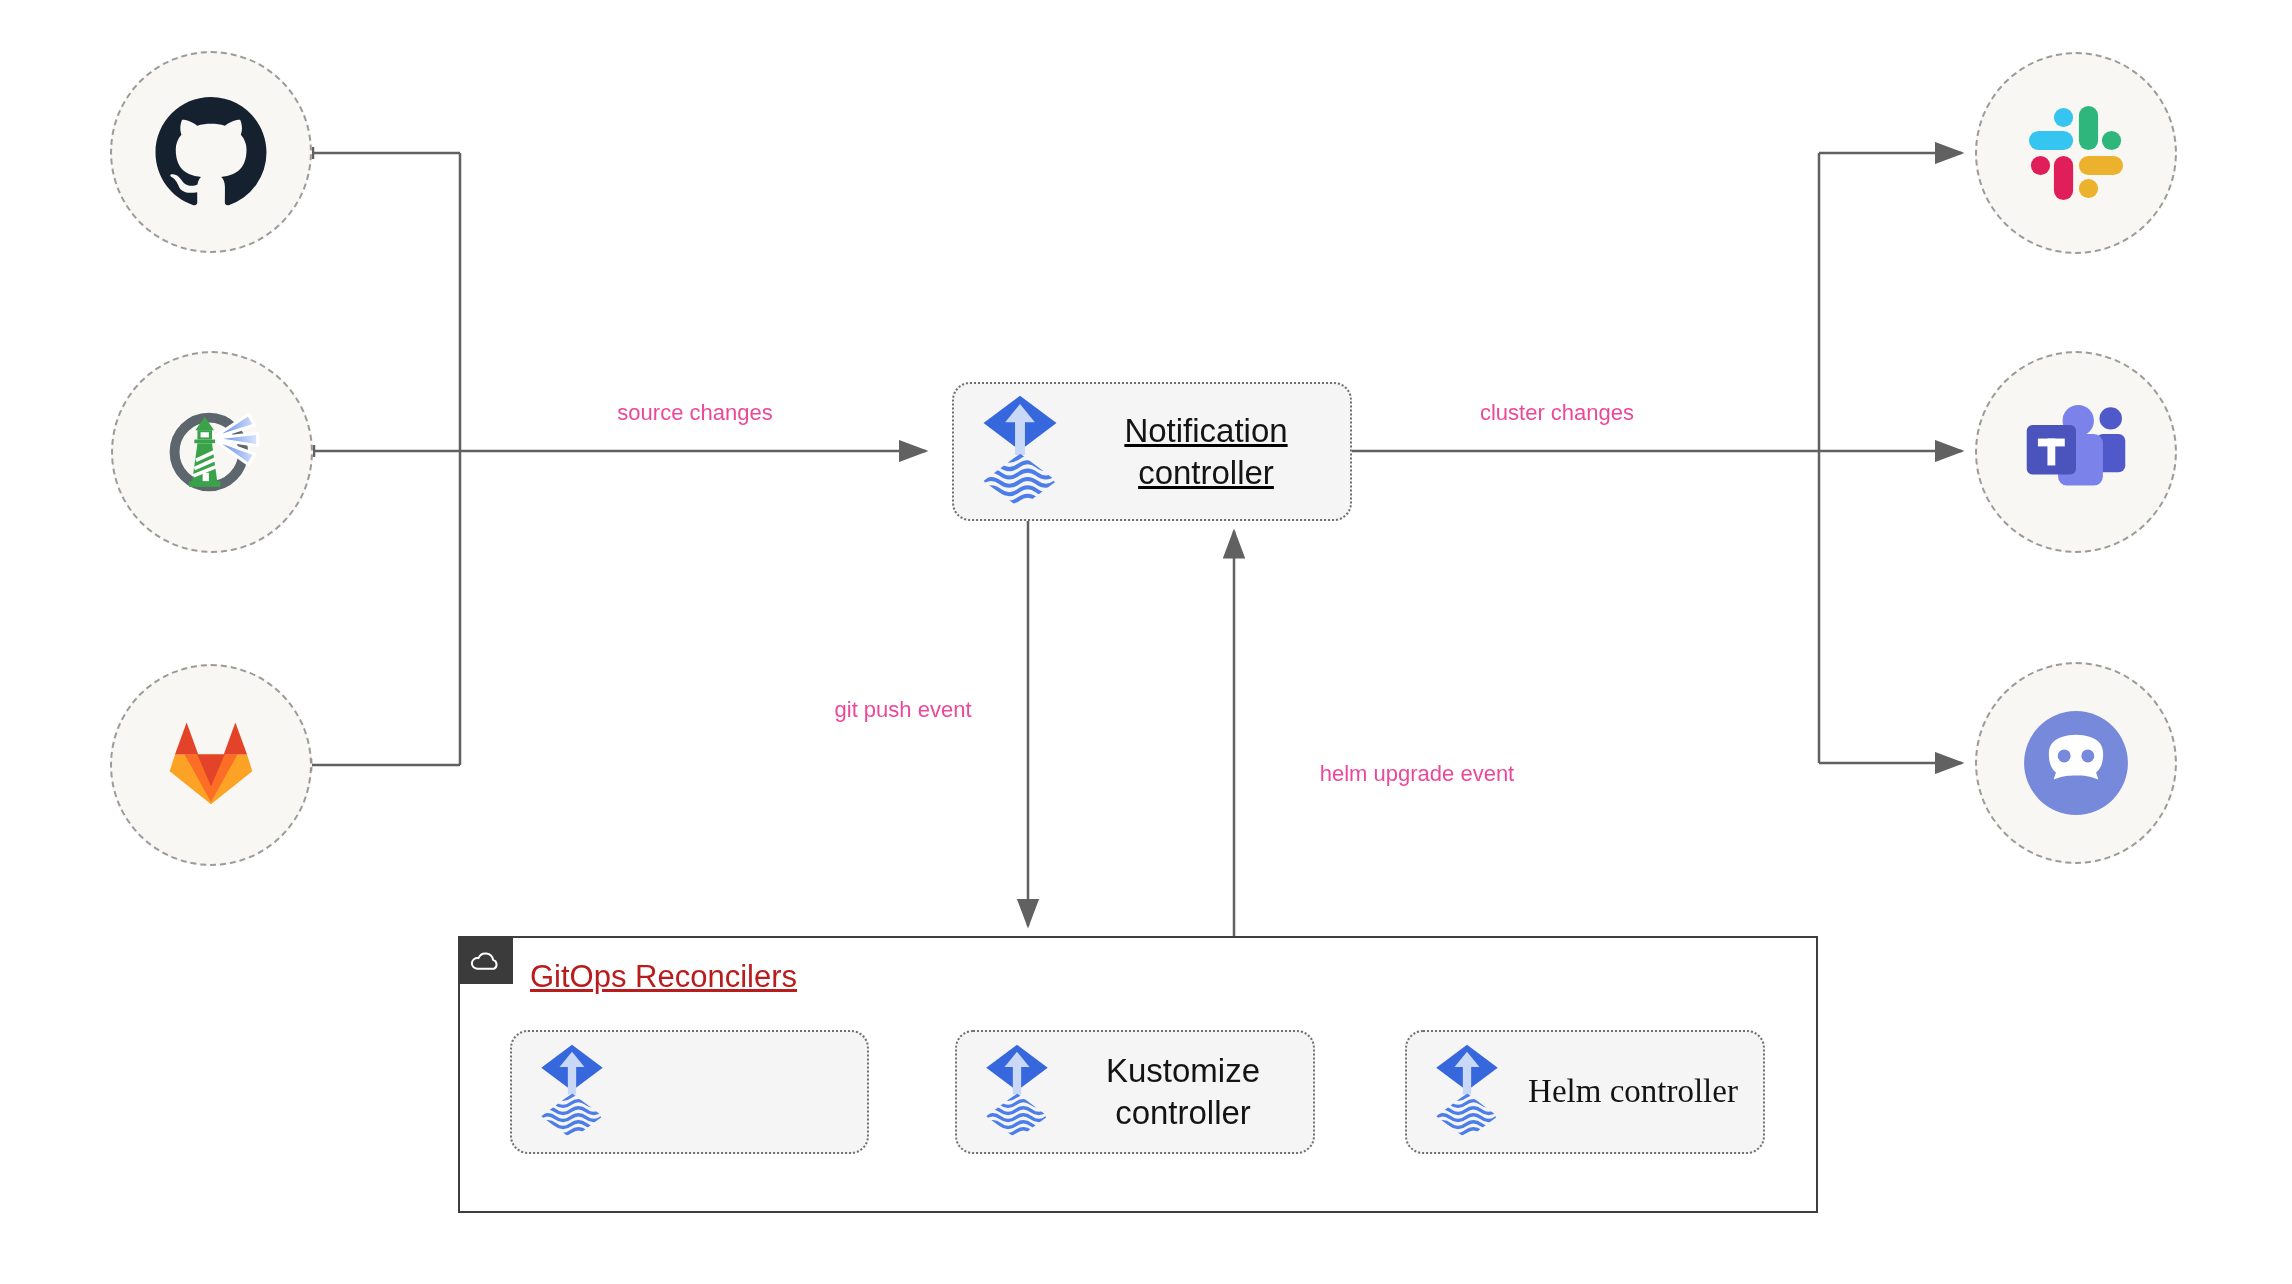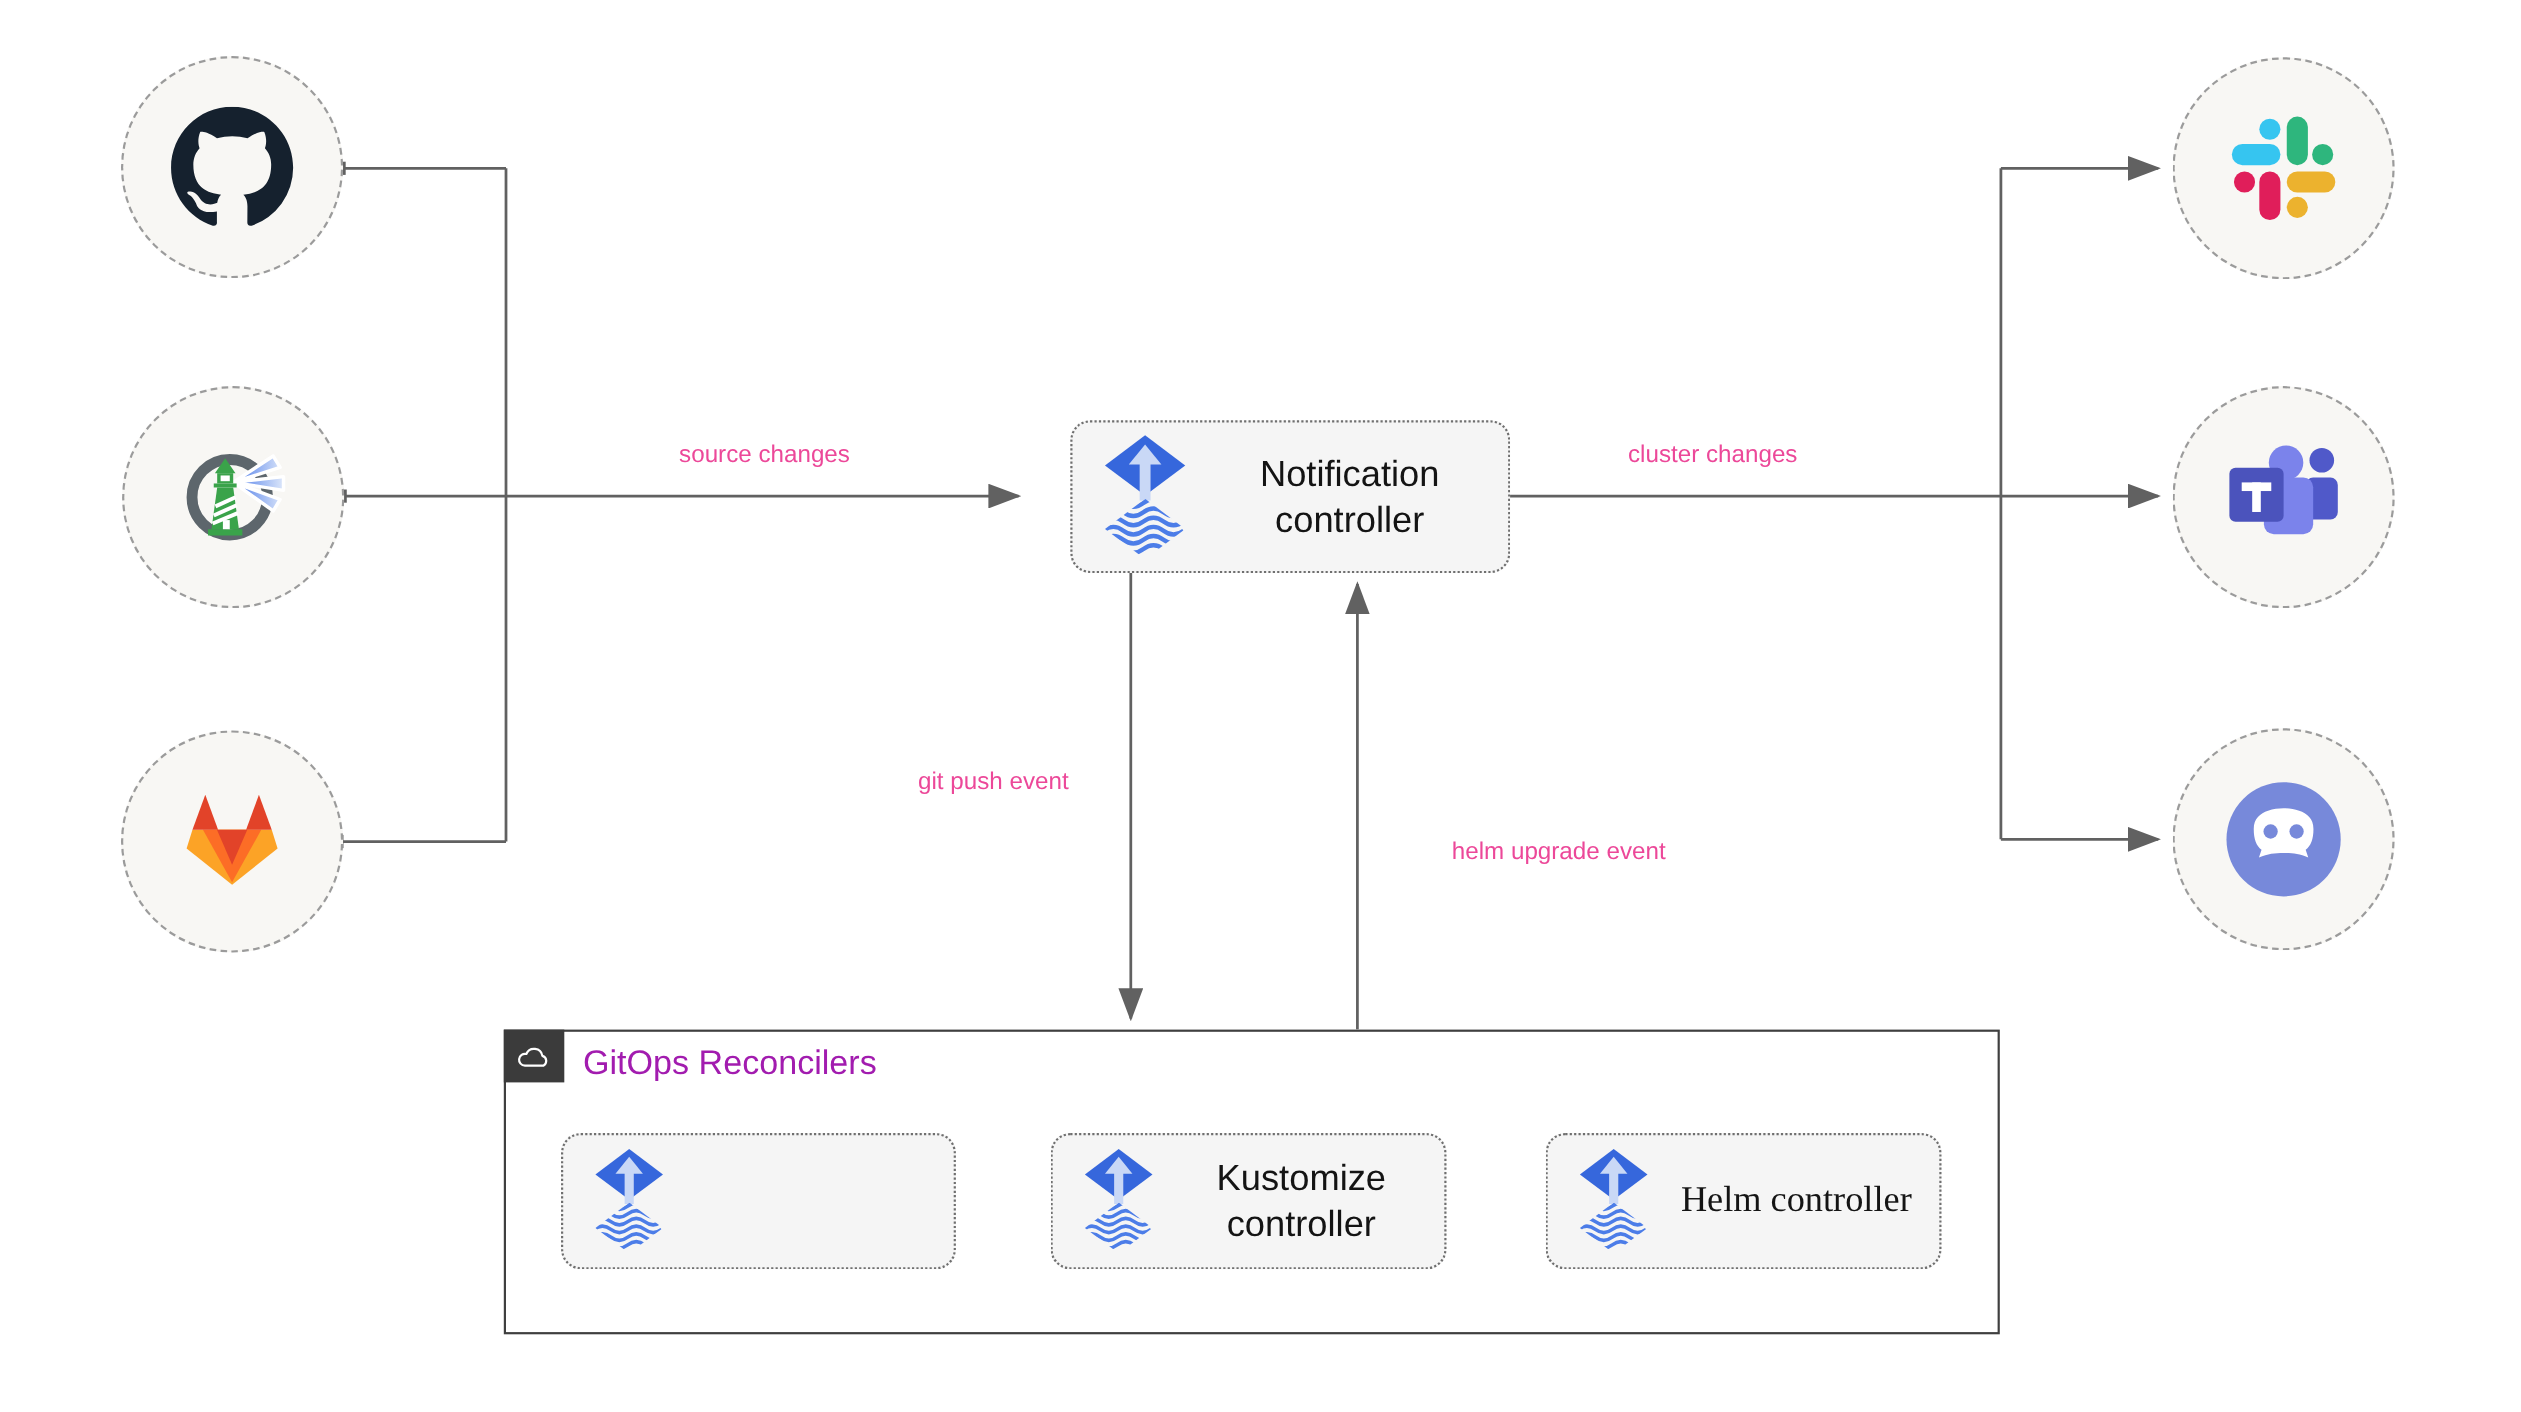--- a/index.html
+++ b/index.html
@@ -33,21 +33,21 @@
   }
   
   .group-box{
     position:absolute;left:458px;top:936px;width:1360px;height:277px;
     border:2.5px solid #3f3f3f;background:#ffffff;box-sizing:border-box;
   }
   .group-badge{
     position:absolute;left:-2px;top:-2px;width:55px;height:48px;background:#3b3b3b;
     display:flex;align-items:center;justify-content:center;
   }
-  .group-title{position:absolute;left:70px;top:10px;font-size:31px;color:#a21caf;}
+  .group-title{position:absolute;left:70px;top:21px;font-size:31px;color:#b91c1c;text-decoration:underline;}
 </style>
 </head>
 <body>
 
 <div class="canvas">
 
   <svg width="0" height="0" style="position:absolute" aria-hidden="true">
     <defs>
       <symbol id="flux-sym" viewBox="0 0 100 150">
         <polygon points="50,1 98,37 50,73 2,37" fill="#3667dc"></polygon>
@@ -128,21 +128,21 @@
   <div class="circle-node" style="left:110px;top:664px;">
     <svg width="106" height="106" viewBox="0 0 100 100">
       <polygon points="16,40 84,40 89,56 50,87 11,56" fill="#fca326"></polygon>
       <polygon points="25,40 75,40 50,85" fill="#fc6d26"></polygon>
       <polygon points="37,40 63,40 50,70" fill="#e24329"></polygon>
       <polygon points="27,10 38,40 16,40" fill="#e24329"></polygon>
       <polygon points="73,10 84,40 62,40" fill="#e24329"></polygon>
     </svg>
   </div>
 
-  <div class="ctl-box" style="left:973px;top:382px;width:400px;height:139px;">
+  <div class="ctl-box" style="left:952px;top:382px;width:400px;height:139px;text-decoration:underline;">
     <svg class="flux">
         <use href="#flux-sym"></use>
       </svg>
     <div class="ctl-label">Notification controller</div>
   </div>
 
   <div class="edge-label" style="left:695px;top:413px;">source changes</div>
   <div class="edge-label" style="left:1557px;top:413px;">cluster changes</div>
   <div class="edge-label" style="left:903px;top:710px;">git push event</div>
   <div class="edge-label" style="left:1417px;top:738px;margin-top:36px;">helm upgrade event</div>

